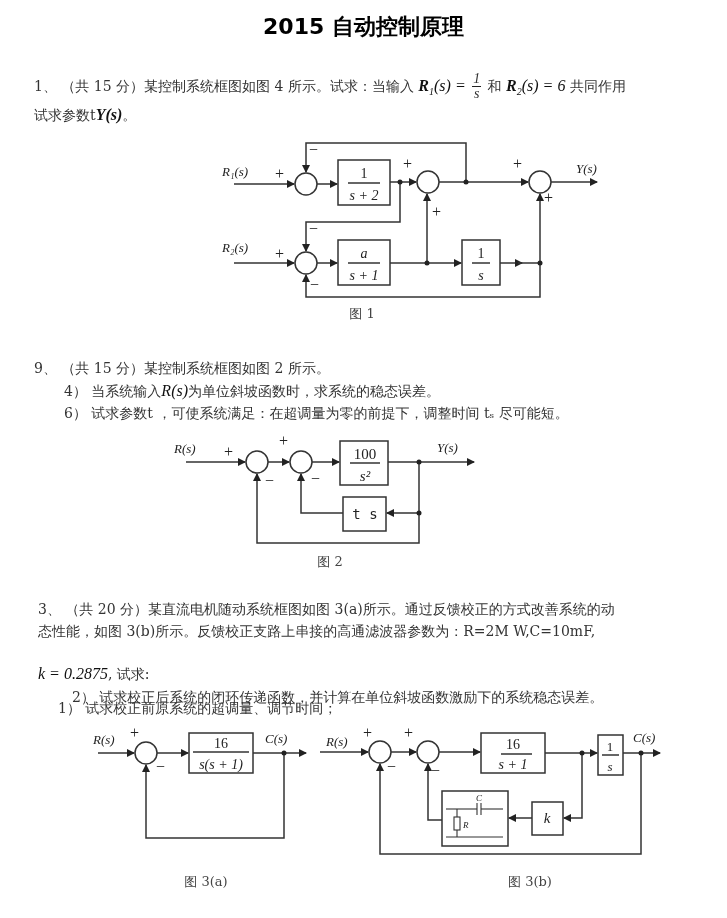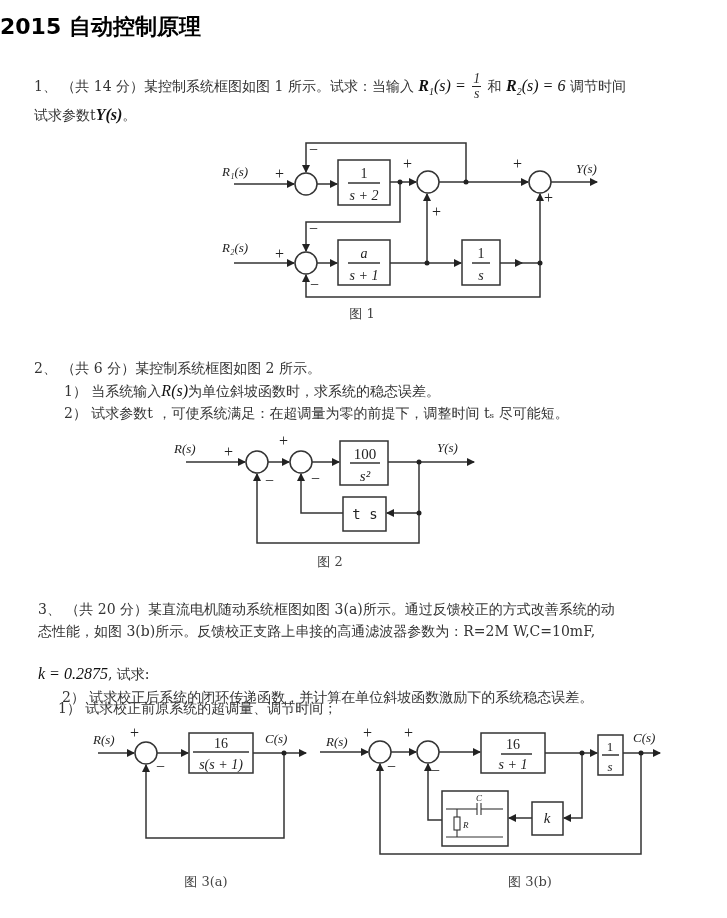--- a/index.html
+++ b/index.html
@@ -1,61 +1,61 @@
 <!DOCTYPE html>
 <html><head>
 <meta charset="utf-8">
 <style>
   html, body { margin: 0; padding: 0; background: #ffffff; }
   body { width: 727px; height: 918px; position: relative; overflow: hidden;
          font-family: "DejaVu Serif", "Liberation Serif", serif; color: #222; }
-  .title { position: absolute; left: 0; width: 727px; top: 12px; text-align: left;
+  .title { position: absolute; left: 0; width: 727px; top: 12px; text-align: center;
            font-family: "DejaVu Sans", "Liberation Sans", sans-serif; font-weight: bold;
            font-size: 22px; color: #000; }
   .line { position: absolute; font-size: 14px; white-space: nowrap; color: #333; }
   .math { font-family: "Liberation Serif", "DejaVu Serif", serif; font-style: italic; font-size: 16px; color: #111; }
   .frac { display: inline-block; vertical-align: middle; text-align: center; font-style: italic;
           font-family: "Liberation Serif", serif; font-size: 14px; line-height: 14px; margin: 0 2px; }
   .frac span { display: block; }
   .frac .num { border-bottom: 1px solid #222; padding: 0 1px; }
   svg { position: absolute; left: 0; top: 0; }
   svg text { font-family: "Liberation Serif", "DejaVu Serif", serif; fill: #222; }
   .cap { font-family: "DejaVu Serif", "Liberation Serif", serif; font-size: 13px; fill: #444; }
   .mono { font-family: "DejaVu Sans Mono", "Liberation Mono", monospace; }
 </style>
 </head>
 <body>
 
 <div class="title">2015 自动控制原理</div>
 
 <div class="line" style="left:34px; top:72px;">
-  <span>1、 （共 14 分）某控制系统框图如图 1 所示。试求：当输入</span>
+  <span>1、 （共 15 分）某控制系统框图如图 4 所示。试求：当输入</span>
   <span class="math"><b>R</b><sub style="font-size:10px">1</sub><span>(s) =</span></span>
   <span class="frac"><span class="num">1</span><span>s</span></span>
   <span>和</span>
   <span class="math"><b>R</b><sub style="font-size:10px">2</sub><span>(s) = 6</span></span>
-  <span>调节时间</span>
+  <span>共同作用</span>
 </div>
 <div class="line" style="left:34px; top:106px;">
   <span>试求参数t</span><span class="math" style="font-weight:bold">Y(s)</span><span>。</span>
 </div>
 
-<div class="line" style="left:34px; top:360px;">2、 （共 6 分）某控制系统框图如图 2 所示。</div>
+<div class="line" style="left:34px; top:360px;">9、 （共 15 分）某控制系统框图如图 2 所示。</div>
 <div class="line" style="left:64px; top:382px;">
-  <span>1） 当系统输入</span><span class="math">R(s)</span><span>为单位斜坡函数时，求系统的稳态误差。</span>
-</div>
-<div class="line" style="left:64px; top:405px;">2） 试求参数t ，可使系统满足：在超调量为零的前提下，调整时间 tₛ 尽可能短。</div>
+  <span>4） 当系统输入</span><span class="math">R(s)</span><span>为单位斜坡函数时，求系统的稳态误差。</span>
+</div>
+<div class="line" style="left:64px; top:405px;">6） 试求参数t ，可使系统满足：在超调量为零的前提下，调整时间 tₛ 尽可能短。</div>
 
 <div class="line" style="left:38px; top:601px;text-align:right;">3、 （共 20 分）某直流电机随动系统框图如图 3(a)所示。通过反馈校正的方式改善系统的动</div>
 <div class="line" style="left:38px; top:623px;">态性能，如图 3(b)所示。反馈校正支路上串接的高通滤波器参数为：R=2M W,C=10mF,</div>
 <div class="line" style="left:38px; top:665px;">
   <span class="math">k = 0.2875</span><span>, 试求:</span>
 </div>
 <div class="line" style="left:58px; top:700px;">1） 试求校正前原系统的超调量、调节时间；</div>
-<div class="line" style="left:62px; top:689px;text-align:center;">2） 试求校正后系统的闭环传递函数，并计算在单位斜坡函数激励下的系统稳态误差。</div>
+<div class="line" style="left:72px; top:689px;text-align:center;">2） 试求校正后系统的闭环传递函数，并计算在单位斜坡函数激励下的系统稳态误差。</div>
 
 <svg width="727" height="918" viewBox="0 0 727 918">
   <defs>
     <marker id="arr" markerWidth="8" markerHeight="8" refX="7" refY="4" orient="auto" markerUnits="userSpaceOnUse">
       <path d="M0,0 L8,4 L0,8 z" fill="#222"></path>
     </marker>
   </defs>
   <g stroke="#333" stroke-width="1.5" fill="none">
 
     <g>

